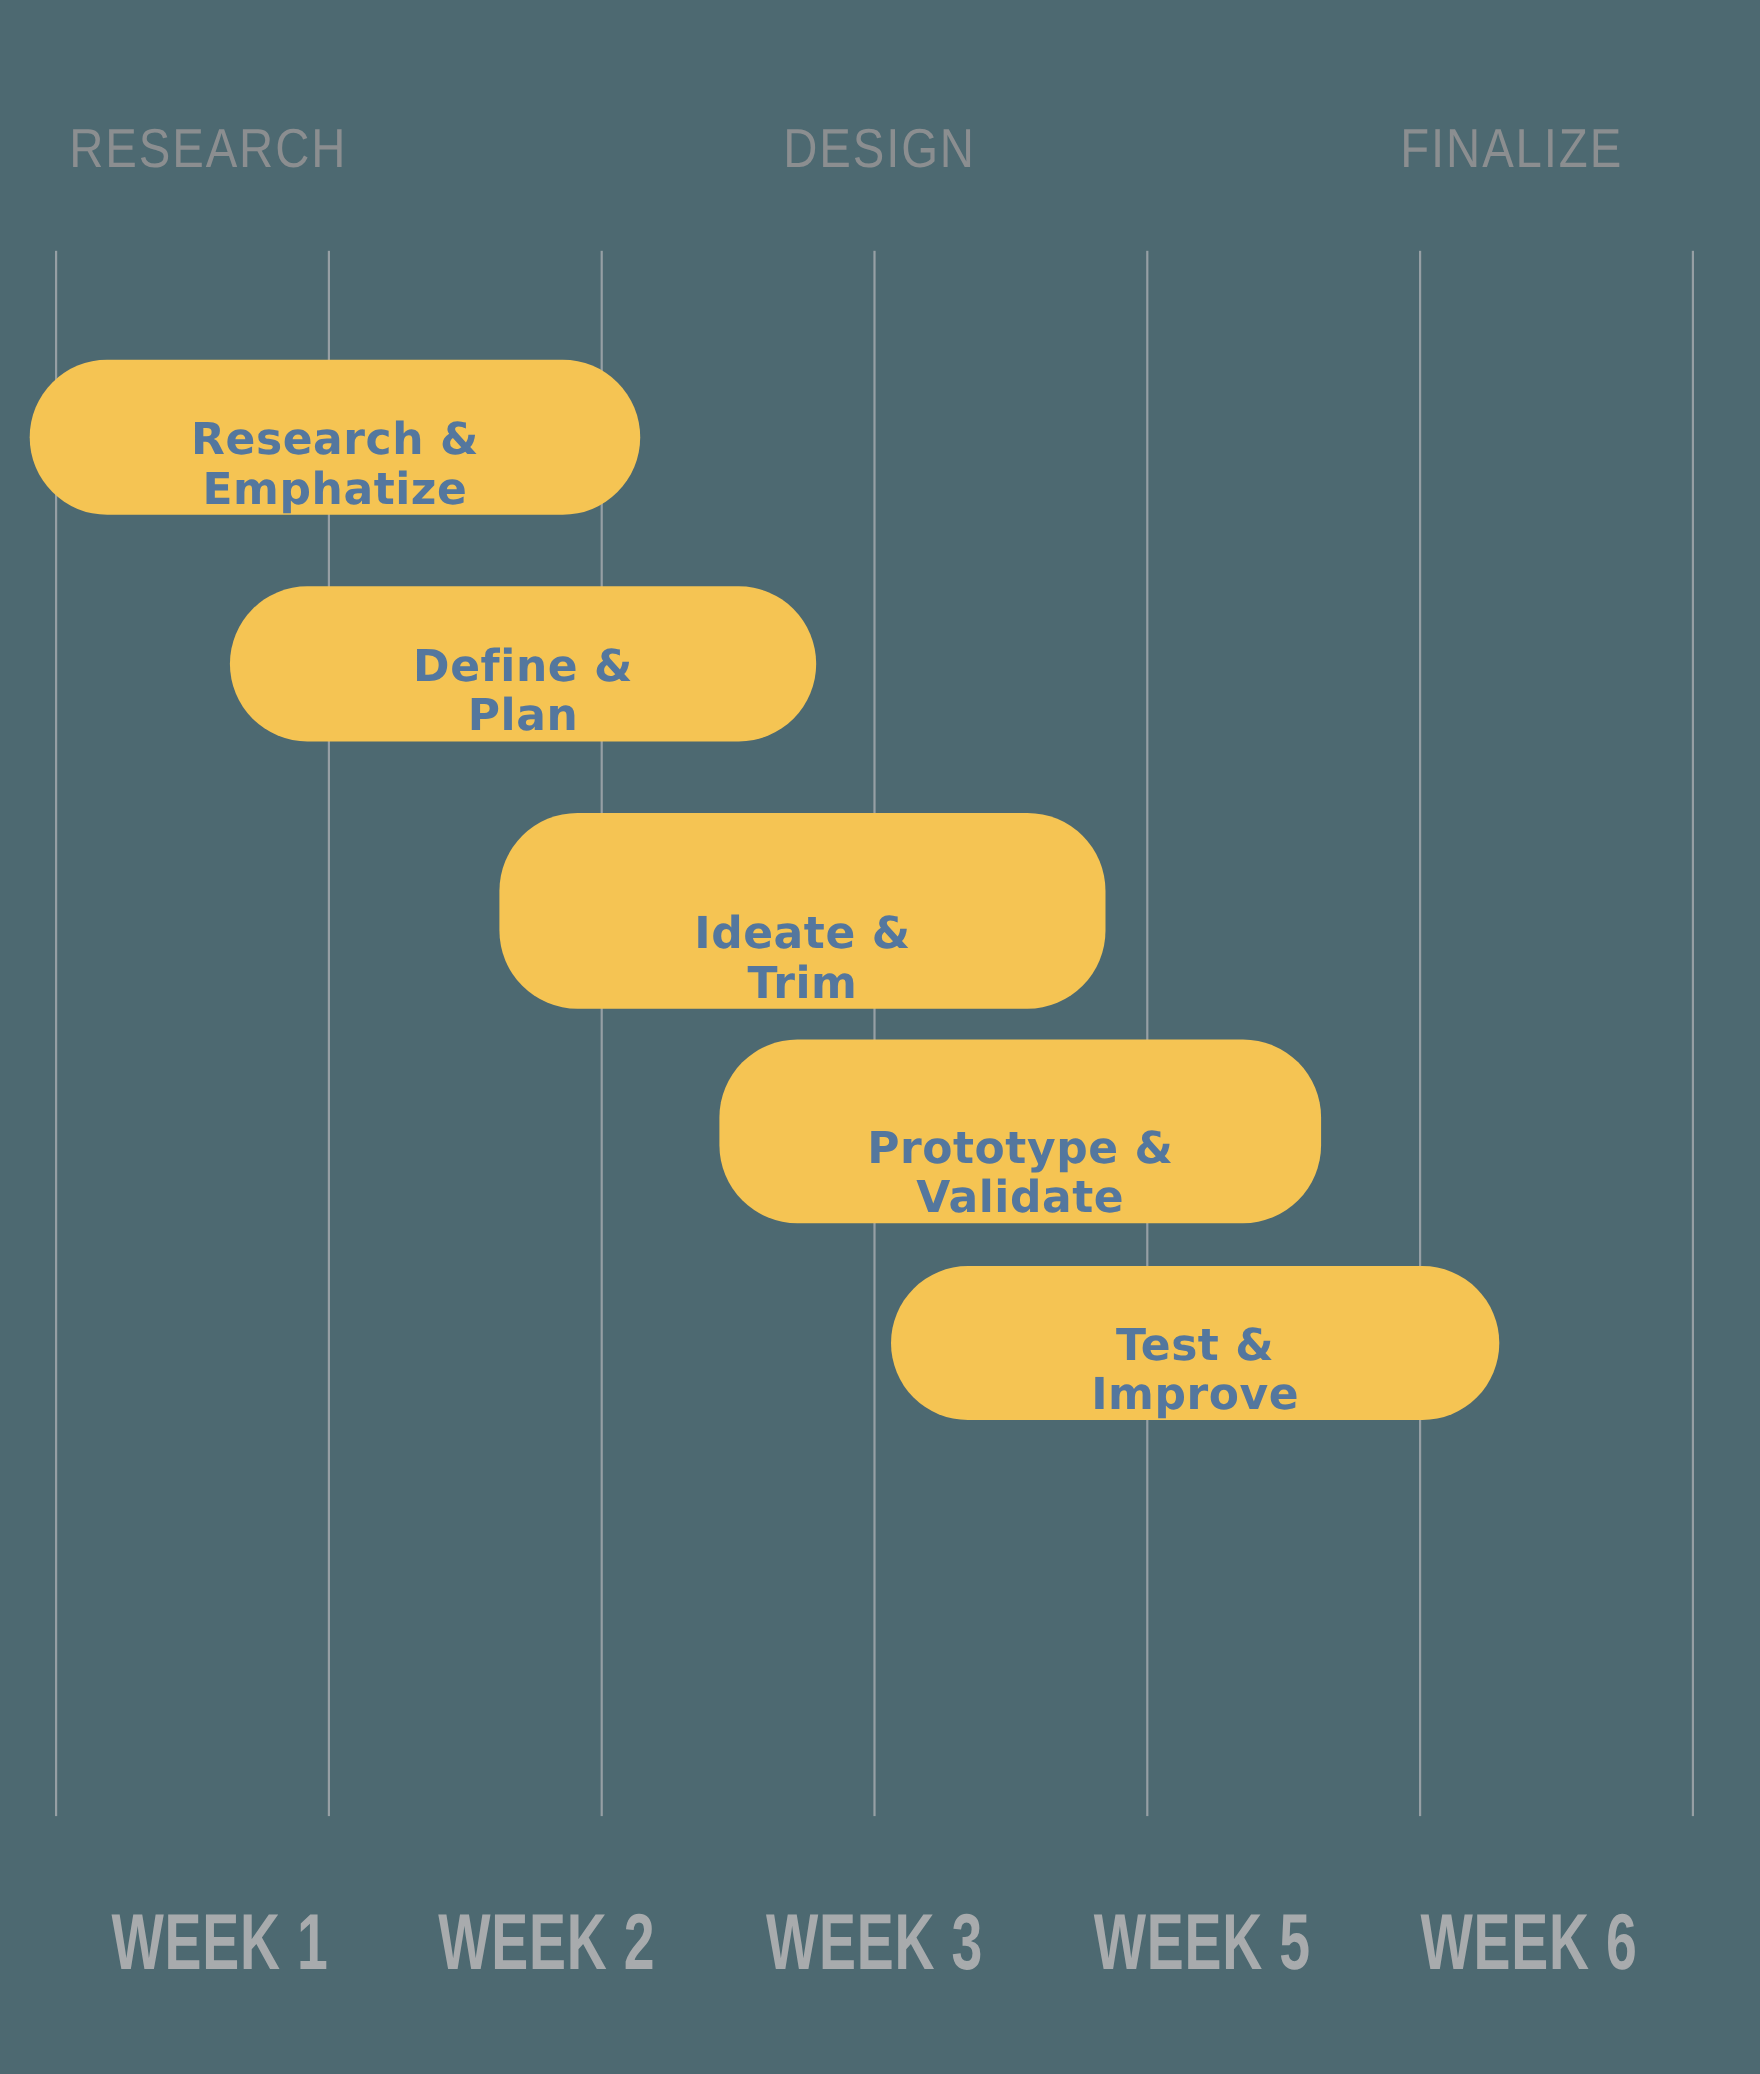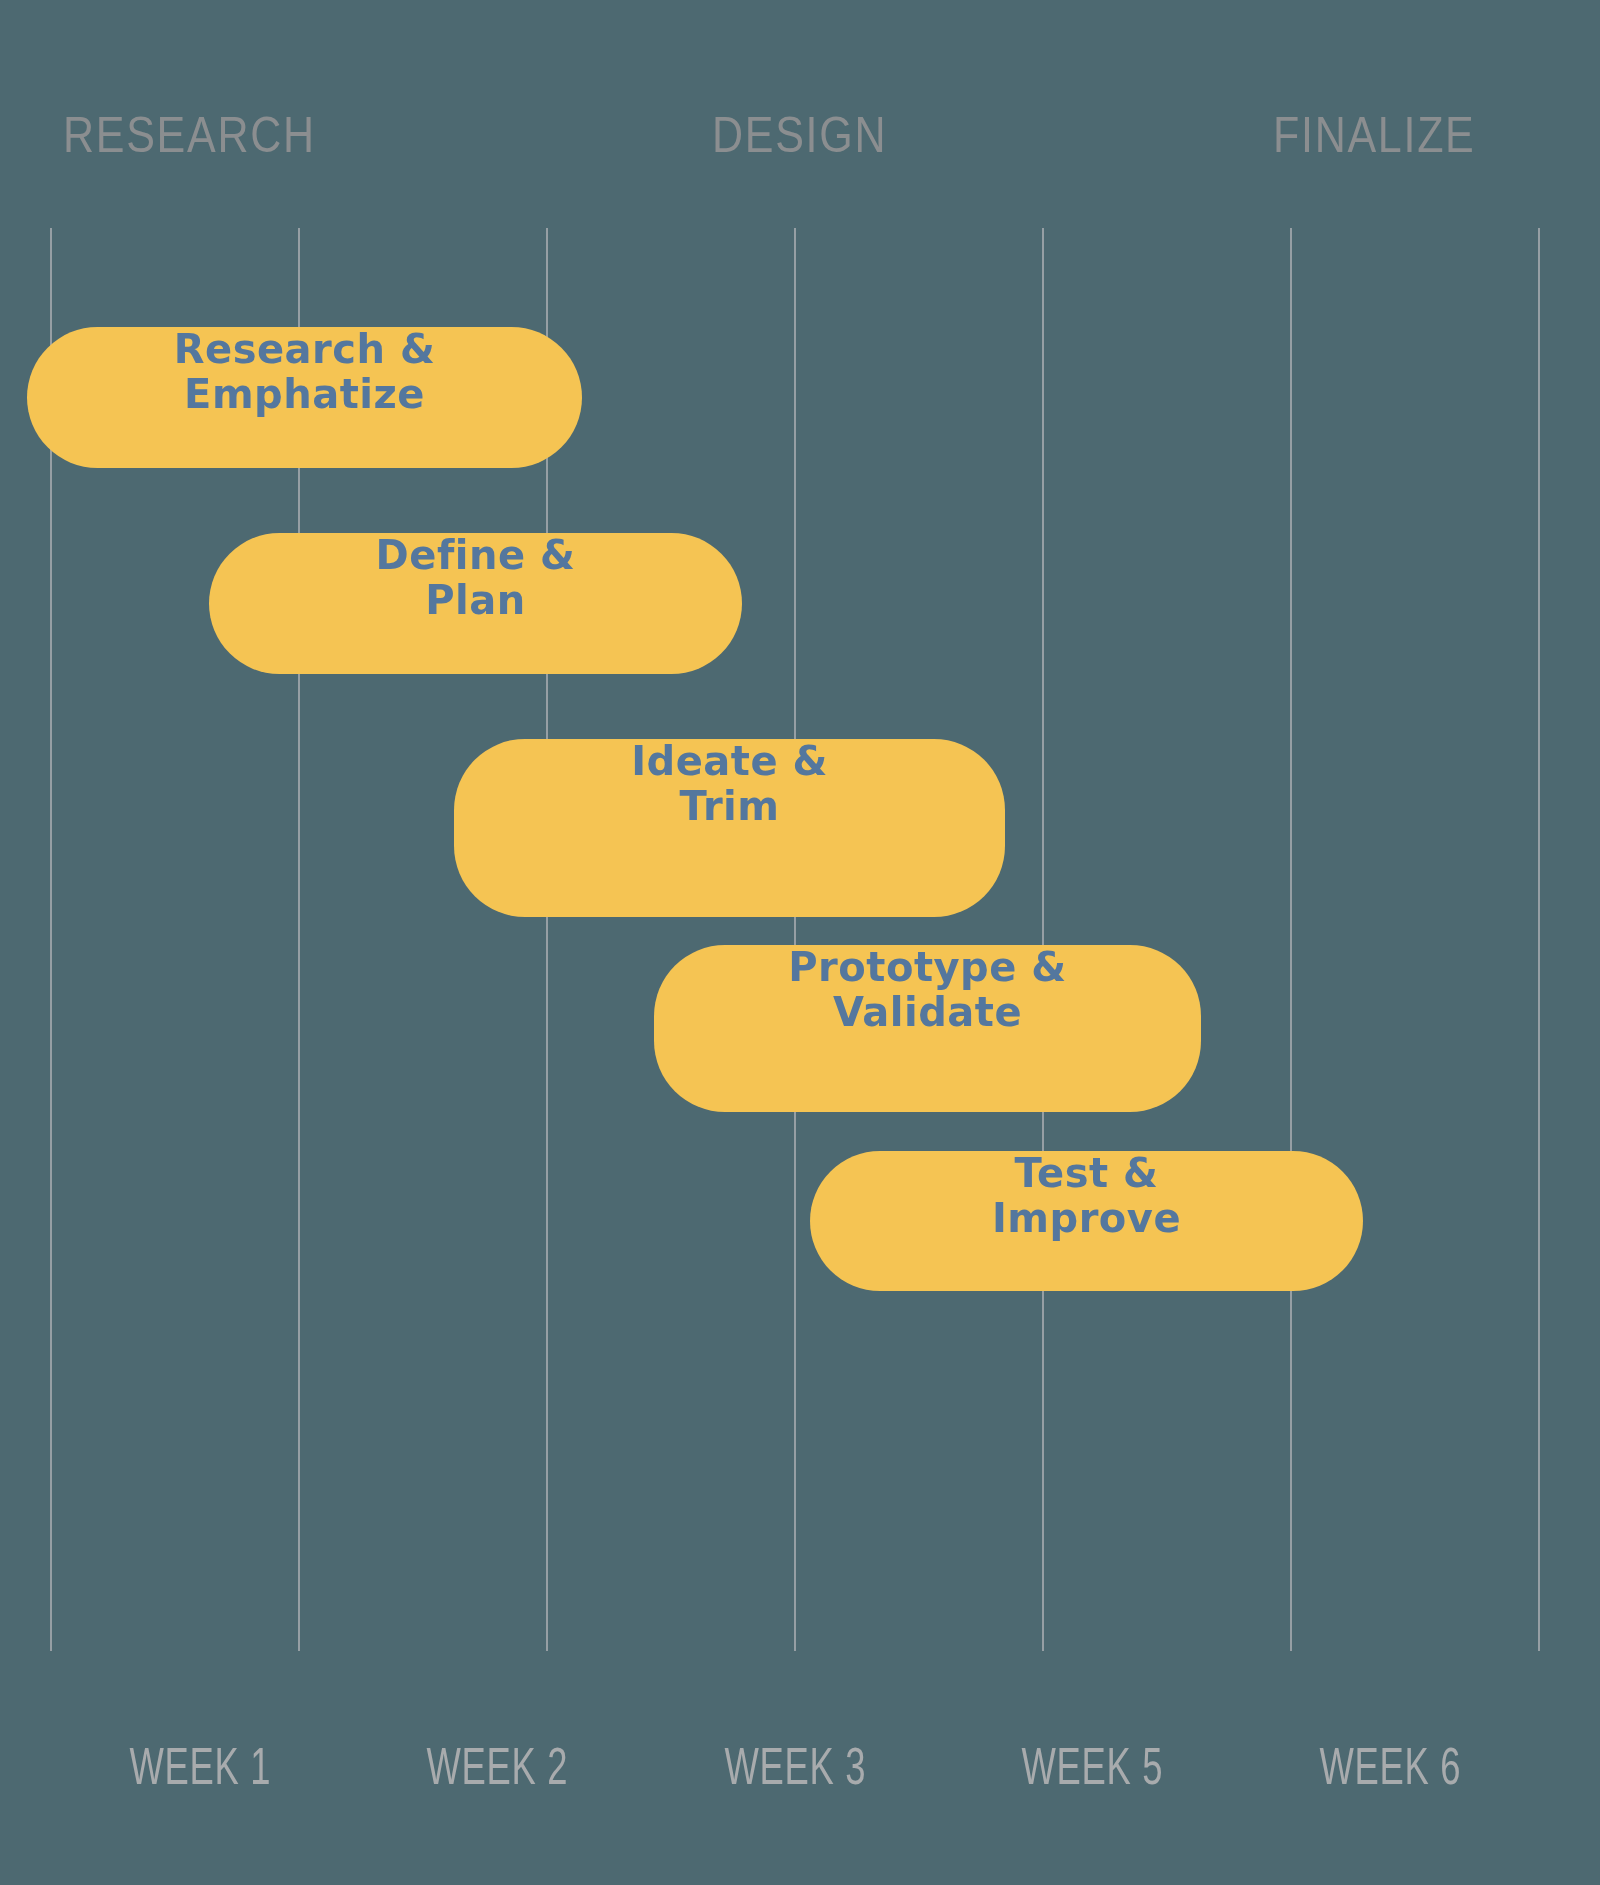--- a/index.html
+++ b/index.html
@@ -32,35 +32,35 @@
   }
   .gridline{
     position:absolute;top:0;height:100%;width:1.5px;margin-left:-0.75px;
     background:var(--gridline);opacity:.85;
   }
   .task-bars-layer{
     position:absolute;left:0;top:0;width:1600px;height:1885px;z-index:2;
   }
   .task-bar{
     position:absolute;background:var(--bar-fill);border-radius:71px;
-    display:flex;align-items:flex-start;justify-content:center;
+    display:flex;align-items:flex-end;justify-content:center;
   }
   .task-label{
     font-family:"DejaVu Sans","Liberation Sans",sans-serif;
     font-size:40px;line-height:45px;font-weight:bold;
     color:var(--bar-text);text-align:center;letter-spacing:.5px;
     white-space:nowrap;
   }
   .week-axis{
     position:absolute;left:51px;top:1726px;width:1488px;height:80px;z-index:3;
     display:flex;flex-direction:row;
   }
   .week-cell{
     flex:1 1 0;display:flex;align-items:flex-end;justify-content:center;
-    font-size:52px;line-height:80px;font-weight:400;
+    font-size:72px;line-height:80px;font-weight:700;
     color:var(--week-text);letter-spacing:1px;white-space:nowrap;
   }
   .condensed-70{display:inline-block;transform:scaleX(.70);transform-origin:center center;}
 </style>
 </head>
 <body>
 
 <div class="phase-header-row">
     <div class="phase-header" style="left: 63px;"><span class="condensed-86">RESEARCH</span></div>
     <div class="phase-header" style="left: 712px;"><span class="condensed-86">DESIGN</span></div>

